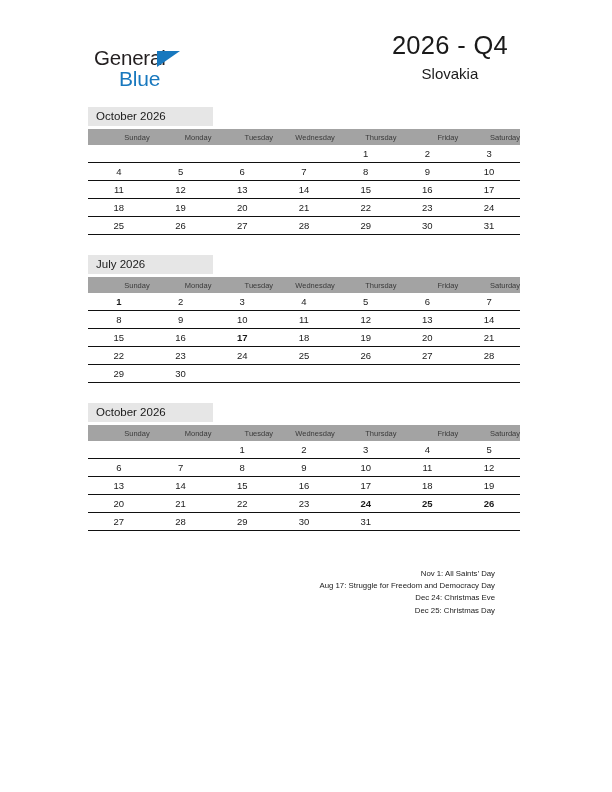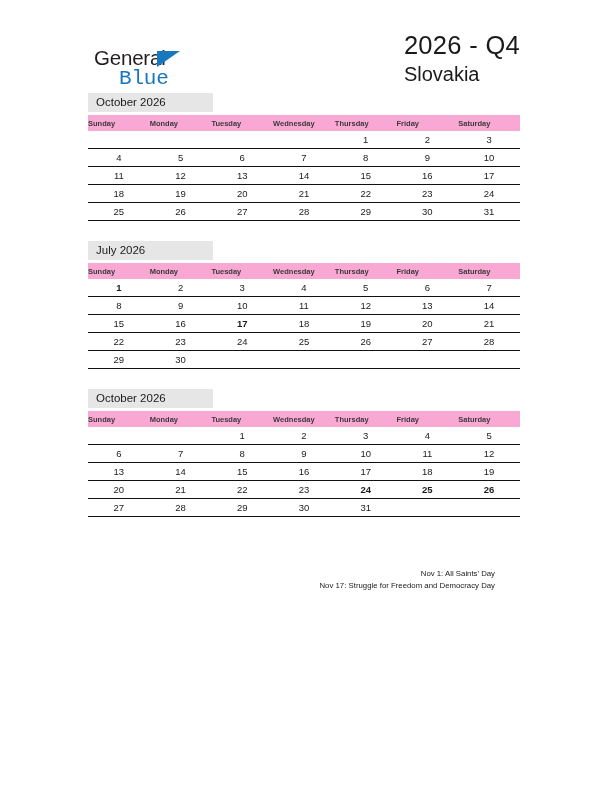--- a/index.html
+++ b/index.html
@@ -50,47 +50,47 @@
     border-top: 16px solid #1878be;
     border-right: 23px solid transparent;
   }
   .logo-blue {
     position: absolute;
     left: 25px;
     top: 21px;
     font-size: 21px;
     letter-spacing: -0.2px;
     color: #1878be;
-    font-family: Liberation Mono, monospace;
+    font-family: Liberation Sans, sans-serif;
     text-align: center;
   }
   .title-block {
     position: absolute;
-    right: 92px;
+    right: 104px;
     top: 30px;
-    text-align: left;
+    text-align: center;
   }
   .title-main {
     font-size: 25.5px;
     color: #1a1a1a;
     line-height: 30px;
     letter-spacing: 0.3px;
   }
   .title-sub {
-    font-size: 20px;
+    font-size: 15px;
     color: #1a1a1a;
     line-height: 22px;
     margin-top: 3px;
   }
 
   
   .months {
     position: absolute;
     left: 88px;
-    top: 92px;
+    top: 106px;
     width: 432px;
   }
   .month-block {
     width: 432px;
     margin-bottom: 19px;
   }
   .month-title {
     display: inline-block;
     background: #e6e6e6;
     width: 125px;
@@ -101,26 +101,26 @@
     font-size: 11.5px;
     color: #1a1a1a;
     margin-bottom: 3px;
   }
   table.cal {
     width: 432px;
     border-collapse: collapse;
     table-layout: fixed;
   }
   table.cal th {
-    background: #f9a8d4;
+    background: #a3a3a3;
     font-size: 7.5px;
-    font-weight: bold;
+    font-weight: normal;
     color: #3a3a3a;
     height: 16px;
-    text-align: left;
+    text-align: right;
     border: none;
     padding: 0;
   }
   table.cal td {
     height: 17px;
     text-align: center;
     font-size: 9.5px;
     color: #1a1a1a;
     border-top: 1px solid #111111;
     padding: 0;
@@ -351,14 +351,16 @@
             <td class="">31</td>
             <td class="empty">&nbsp;</td>
             <td class="empty">&nbsp;</td>
           </tr>
         </tbody>
       </table></div>
   </div>
 
 <div class="legend">
     <div class="legend-item">Nov 1: All Saints’ Day</div>
-    <div class="legend-item">Nov 17: Struggle for Freedom and Democracy Day</div>
+    <div class="legend-item">Aug 17: Struggle for Freedom and Democracy Day</div>
+    <div class="legend-item">Dec 24: Christmas Eve</div>
+    <div class="legend-item">Dec 25: Christmas Day</div>
   </div>
 
 </body></html>

